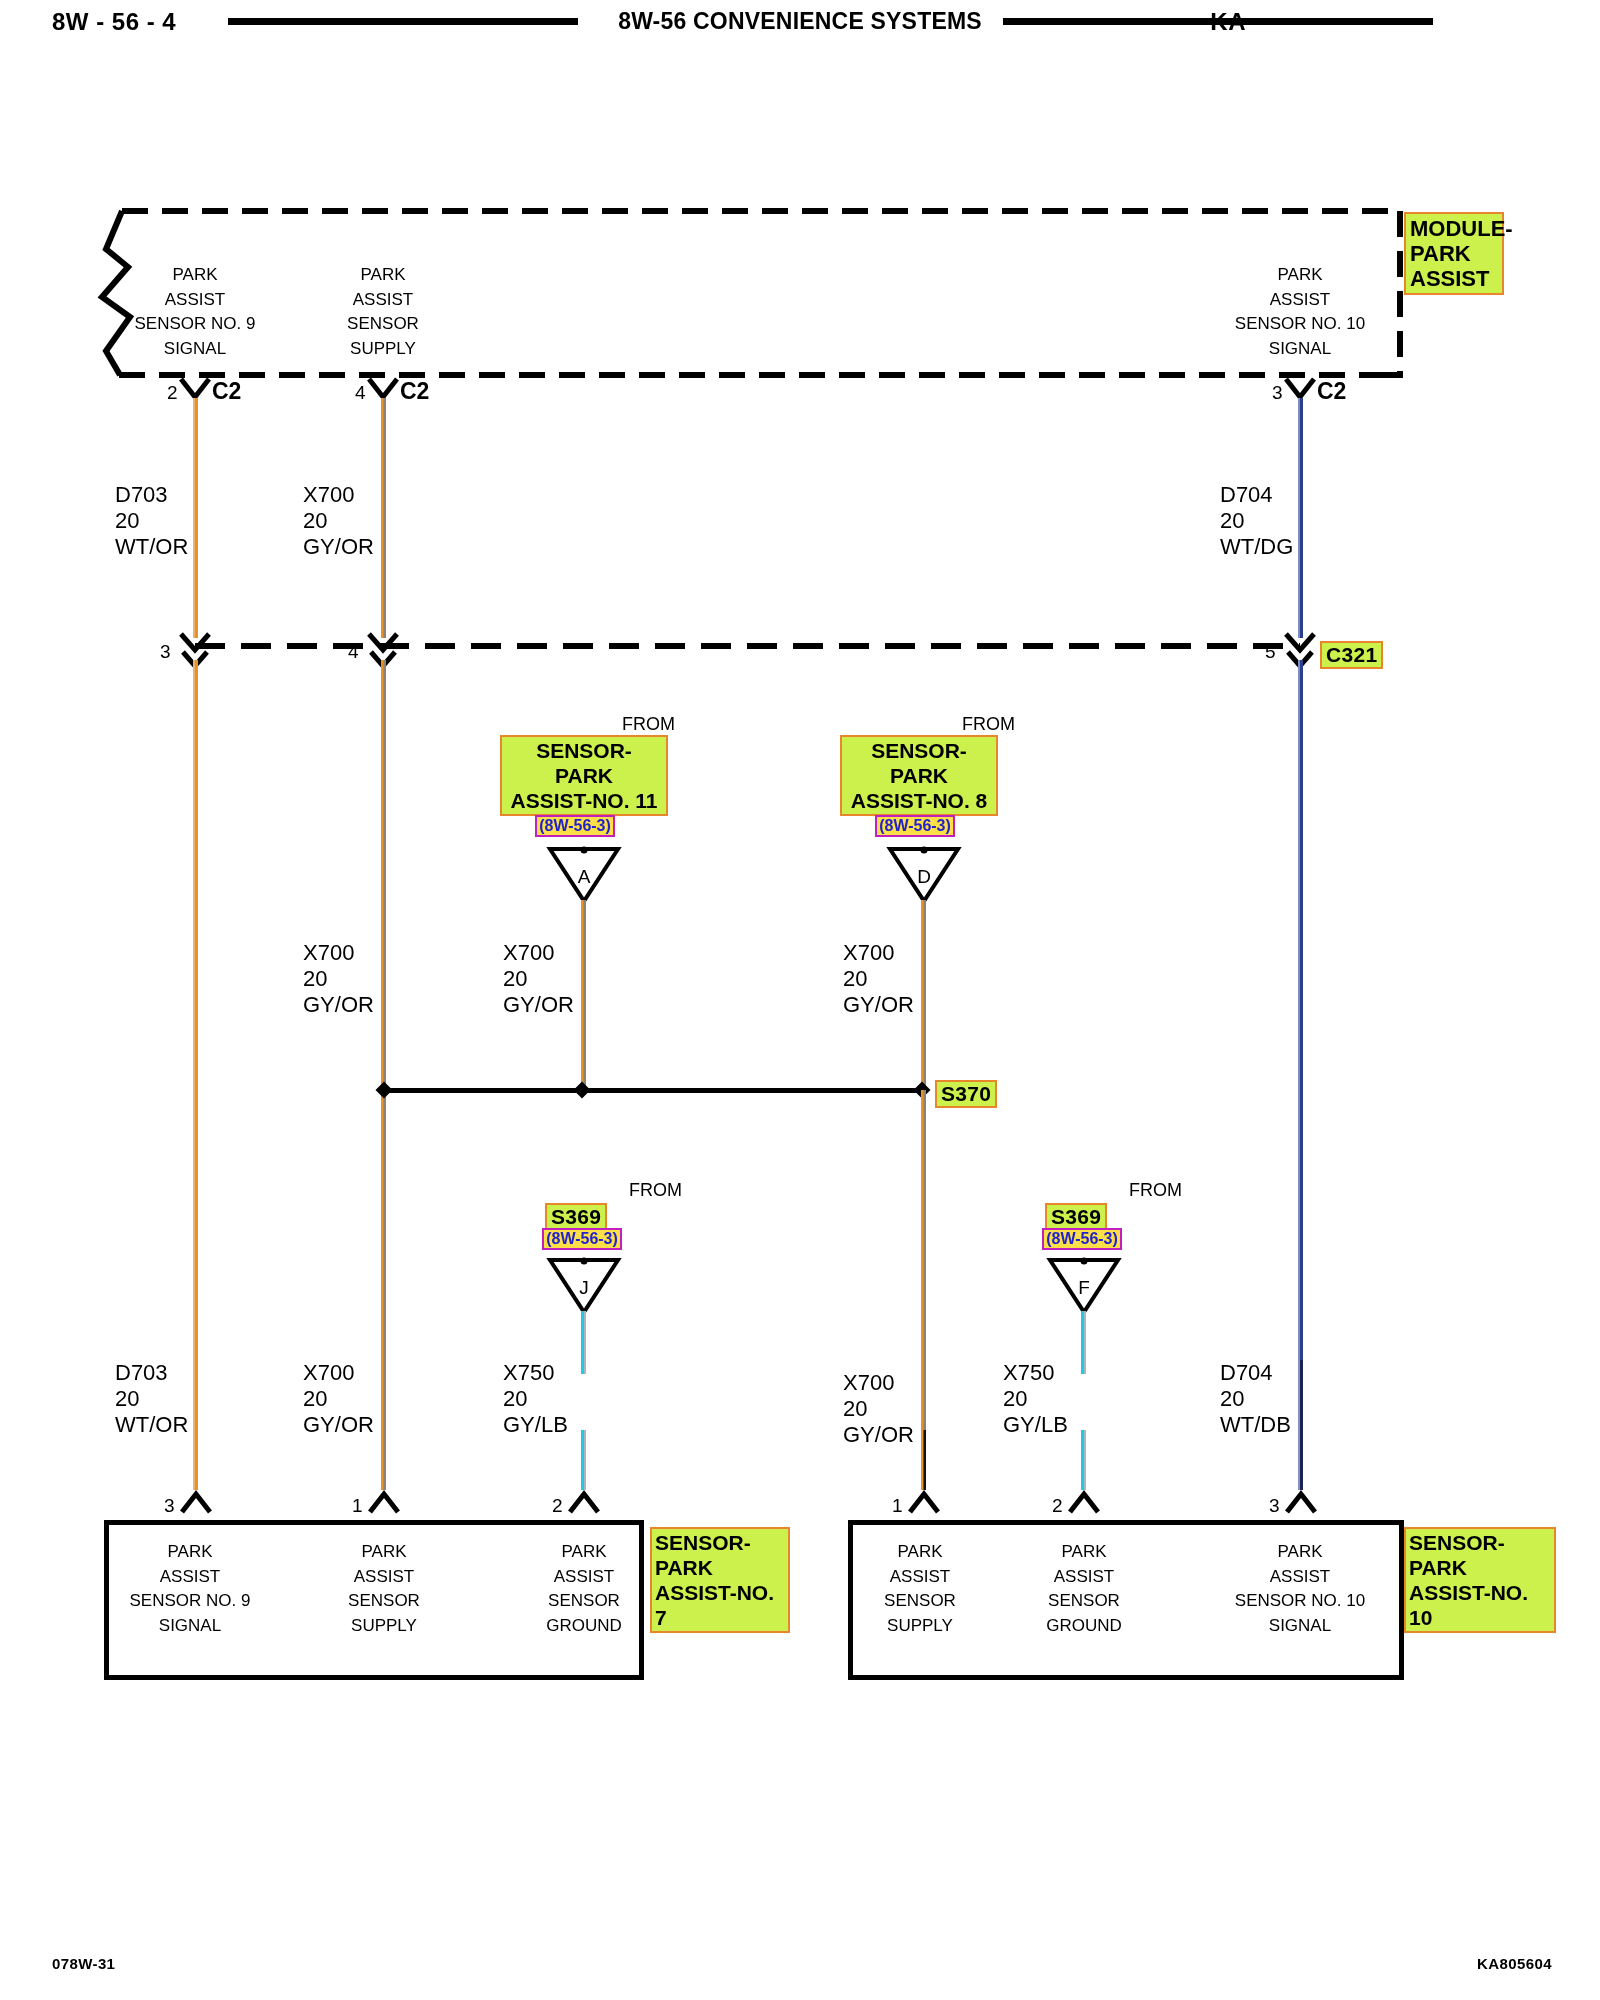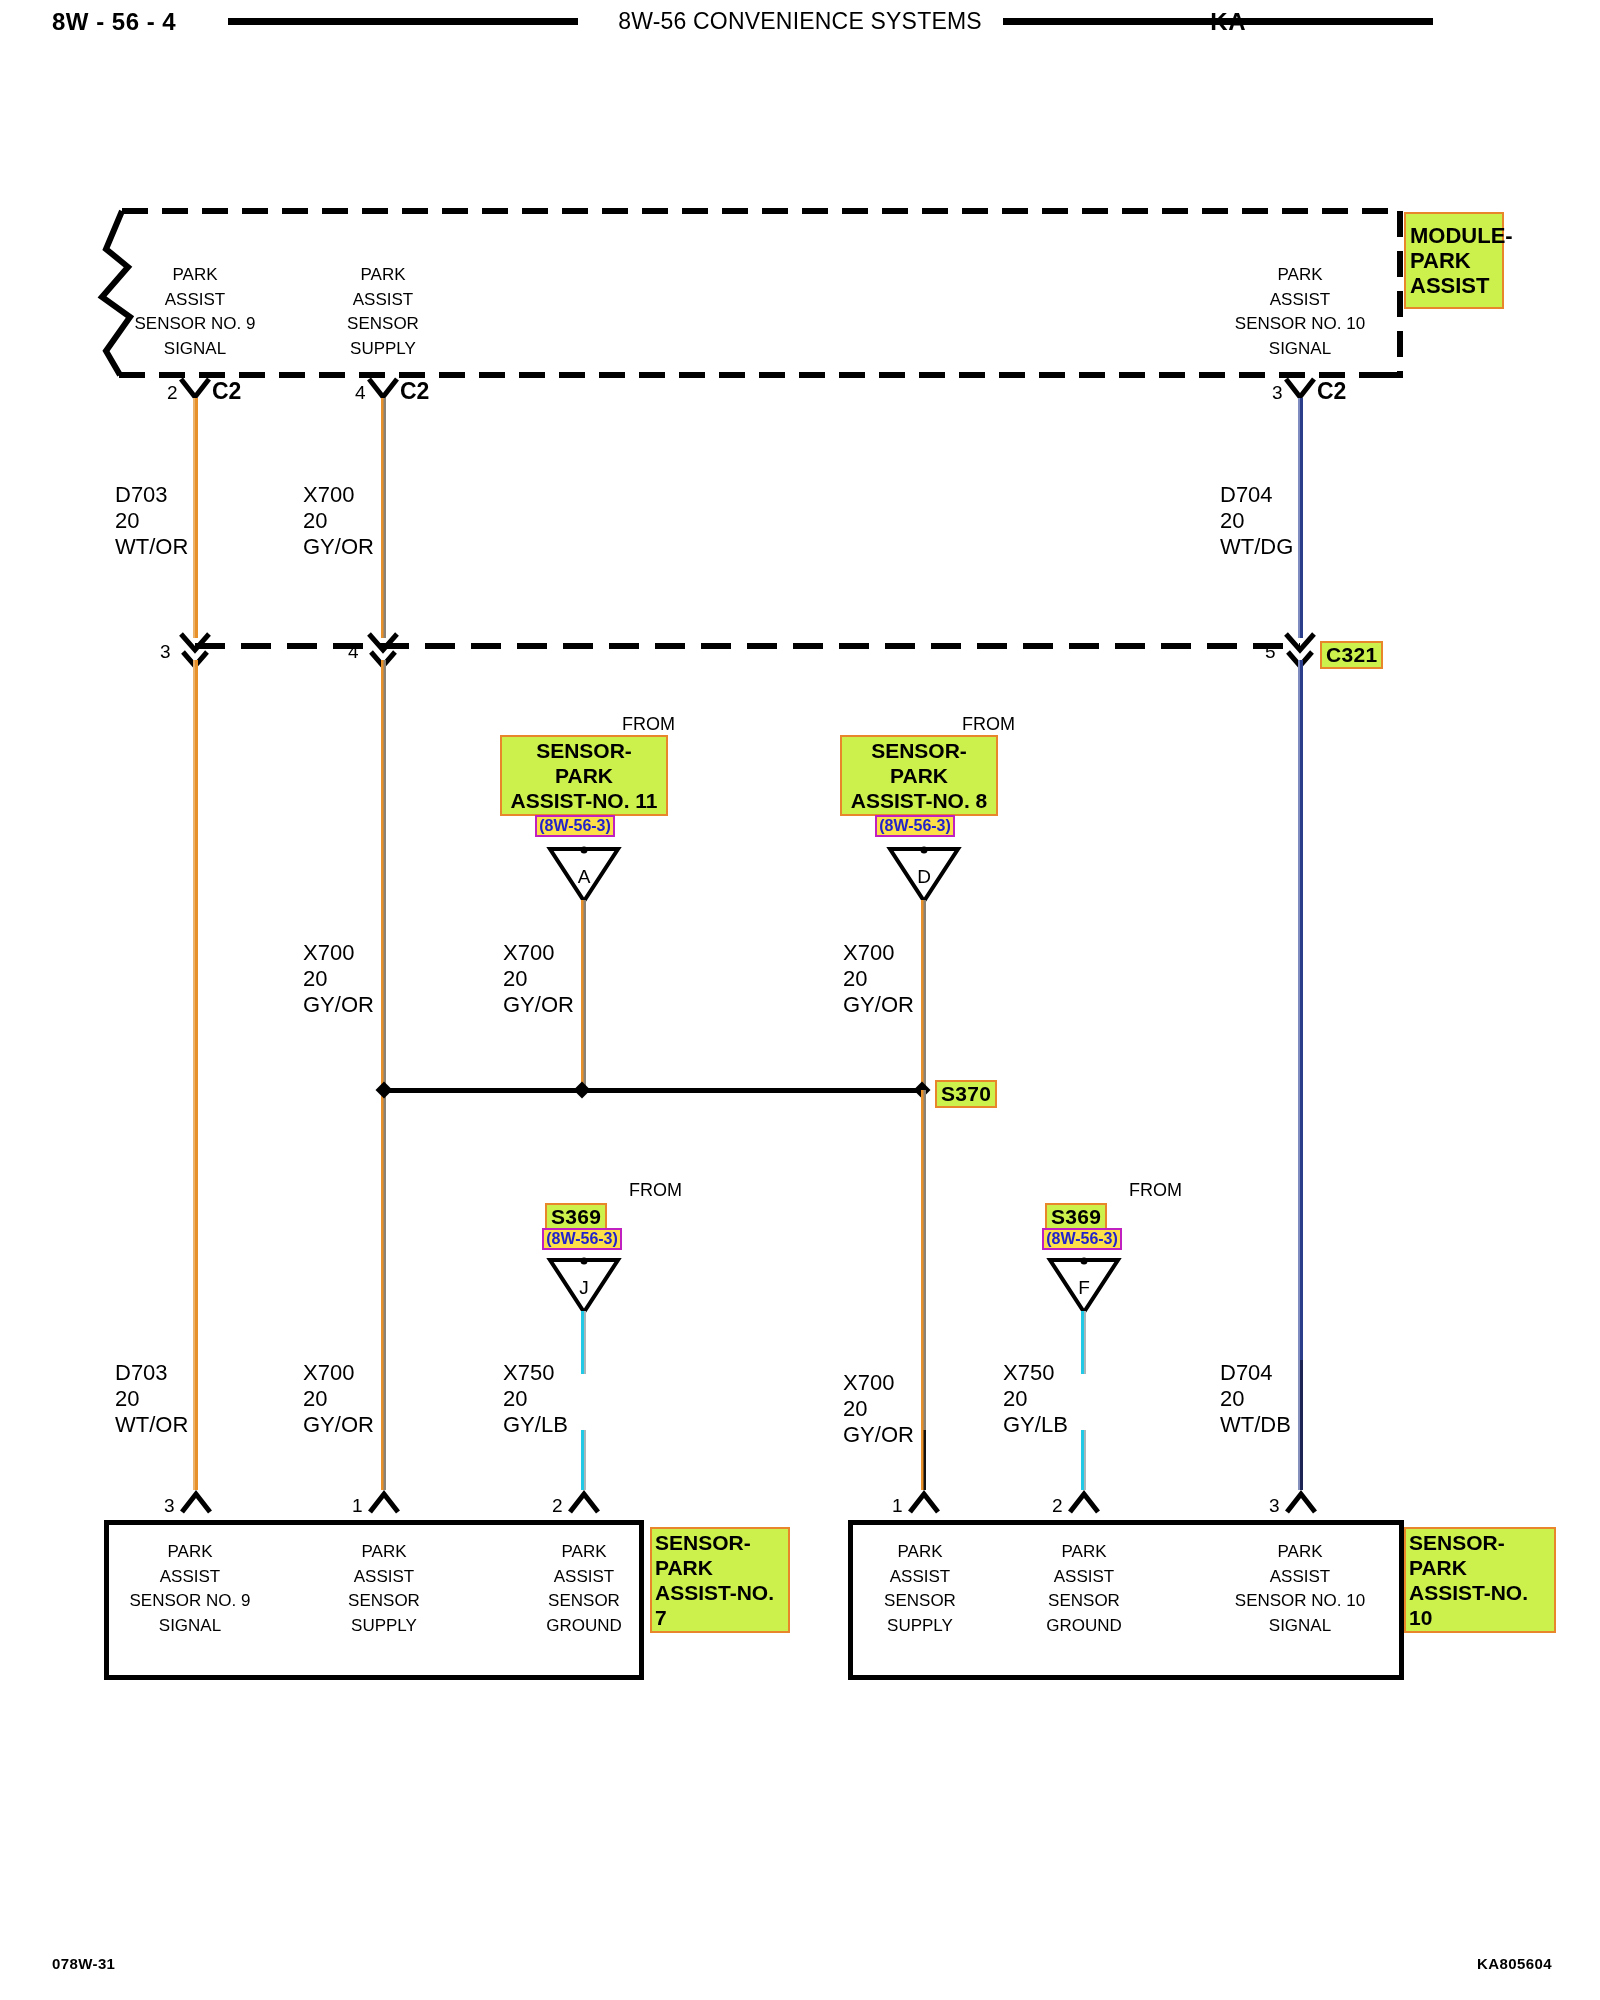--- a/index.html
+++ b/index.html
@@ -6,21 +6,21 @@
   body{width:1600px;height:2000px;position:relative;
        font-family:"Liberation Sans","DejaVu Sans",sans-serif;color:#000;
        -webkit-font-smoothing:antialiased;}
   .abs{position:absolute;}
   .ctr{text-align:center;}
 
   
   #page-header{top:0;left:0;width:1294px;height:100px;}
   .hdr-left{left:52px;top:8px;font-size:24px;font-weight:bold;letter-spacing:.5px;}
   .hdr-right{right:48px;top:8px;font-size:24px;font-weight:bold;letter-spacing:.5px;}
-  .hdr-title{left:0;top:8px;width:1600px;font-size:23px;font-weight:normal;text-align:center;letter-spacing:.2px;}
+  .hdr-title{left:0;top:8px;width:1600px;font-size:23px;font-weight:bold;text-align:center;letter-spacing:.2px;}
   .hdr-sub{left:0;top:45px;width:1600px;font-size:23px;font-weight:bold;text-align:center;letter-spacing:.2px;}
   .hdr-rule{height:7px;background:#000;top:18px;}
   #rule-left{left:228px;width:350px;}
   #rule-right{left:1003px;width:430px;}
 
   
   .wire{position:absolute;width:5px;}
   .w-wtor{background:#E8912B;box-shadow:inset 2px 0 0 #EAB26A;}
   .w-gyor{background:#E8912B;box-shadow:inset -2.5px 0 0 #8A8274;}
   .w-gyor-b{background:#E8912B;box-shadow:inset -2.5px 0 0 #111;}
@@ -31,21 +31,21 @@
   
   .pinnum{font-size:19px;}
   .connlabel{font-size:23px;font-weight:bold;}
   .wirelbl{font-size:22px;line-height:26px;width:160px;}
   .boxtxt{font-size:17px;line-height:24.5px;text-align:center;width:200px;}
   .fromlbl{font-size:18px;text-align:right;width:200px;}
 
   
   .hl{background:#CCF04C;border:2px solid #E8862B;font-weight:bold;color:#000;
       box-sizing:border-box;}
-  .hl-green-lbl{font-size:22px;line-height:25px;padding:9px 4px;}
+  .hl-green-lbl{font-size:22px;line-height:25px;padding:2px 4px;}
   .hl-small{font-size:21px;line-height:22px;padding:1px 4px;letter-spacing:.3px;}
   .ref{border:2px solid #C020C0;color:#2222CC;background:#fde047;font-size:16px;
        padding:0 2px;font-weight:bold;display:inline-block;}
 
   
   .compbox{border:5px solid #000;background:#fff;box-sizing:border-box;}
 
   
   .splice-bar{height:5px;background:#000;}
   .splice-dot{width:12px;height:12px;background:#000;

